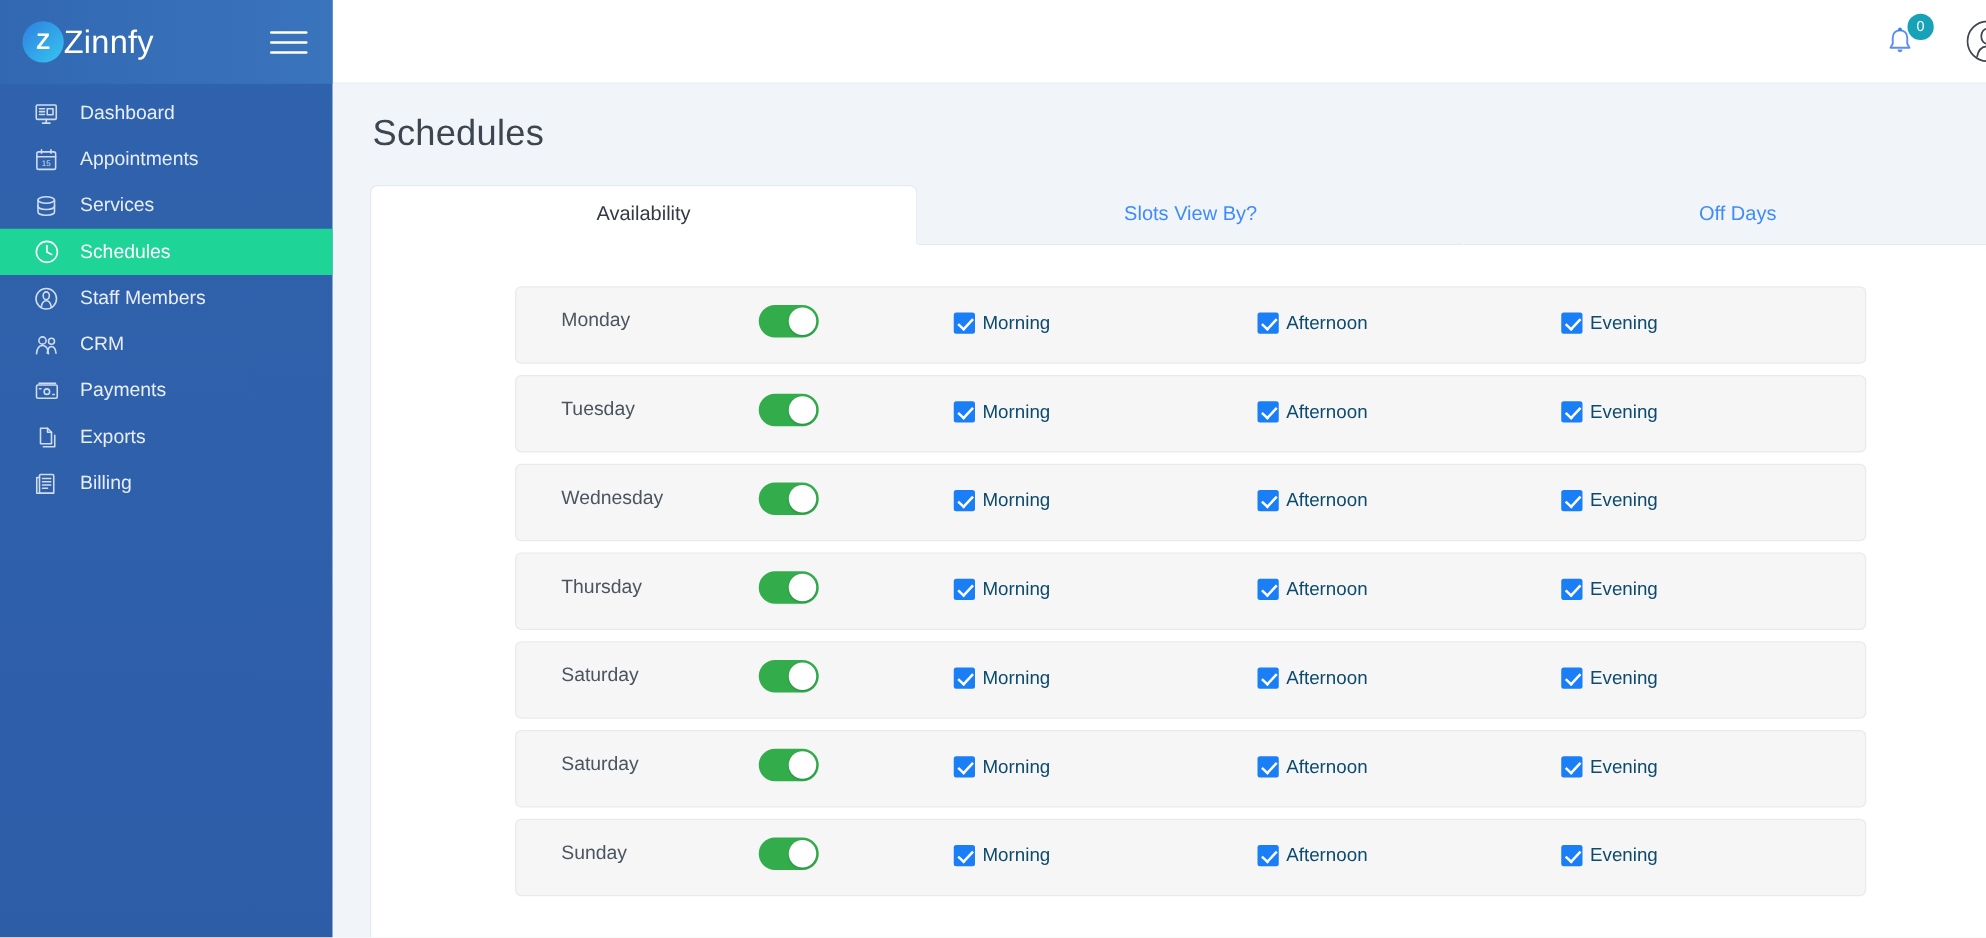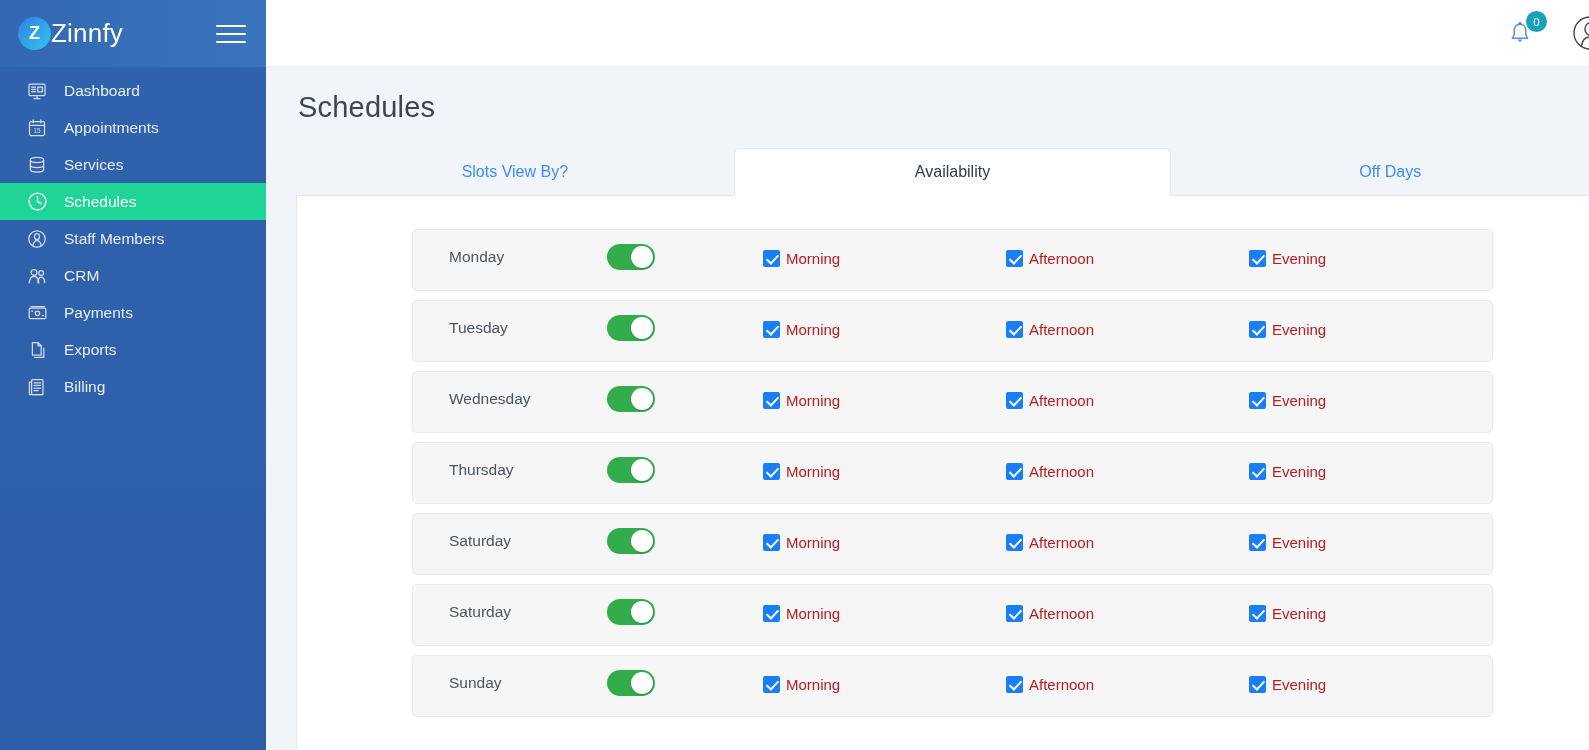--- a/index.html
+++ b/index.html
@@ -267,21 +267,21 @@
     position: absolute;
     left: 5.5px; top: 2px;
     width: 5px; height: 10px;
     border: solid #ffffff;
     border-width: 0 2px 2px 0;
     transform: rotate(43deg);
   }
   .slot-label {
     margin-left: 6px;
     font-size: 15px;
-    color: #b91c1c;
+    color: #0c4a6e;
     white-space: nowrap;
   }
 </style>
 </head>
 <body>
 
 <div id="app">
 
   <aside id="sidebar">
     <div class="brand-row">
@@ -415,22 +415,22 @@
           <ellipse cx="17" cy="13" rx="5" ry="6.2" fill="none" stroke="#3f464e" stroke-width="1.4"></ellipse>
           <path d="M8.6 29.6 C9.6 23.6 13 21 17 21 C21 21 24.4 23.6 25.4 29.6" fill="none" stroke="#3f464e" stroke-width="1.4"></path>
         </svg>
       </div>
     </header>
 
     <div class="content">
       <h1 class="page-title">Schedules</h1>
 
       <div class="tabs" id="tabs">
+          <div class="tab active">Availability</div>
           <div class="tab">Slots View By?</div>
-          <div class="tab active">Availability</div>
           <div class="tab">Off Days</div>
         </div>
 
       <div class="card">
         <div class="rows-wrap" id="rows-wrap">
             <div class="day-row">
               <div class="day-name">Monday</div>
               <div class="toggle">
                 <div class="knob"></div>
               </div>

